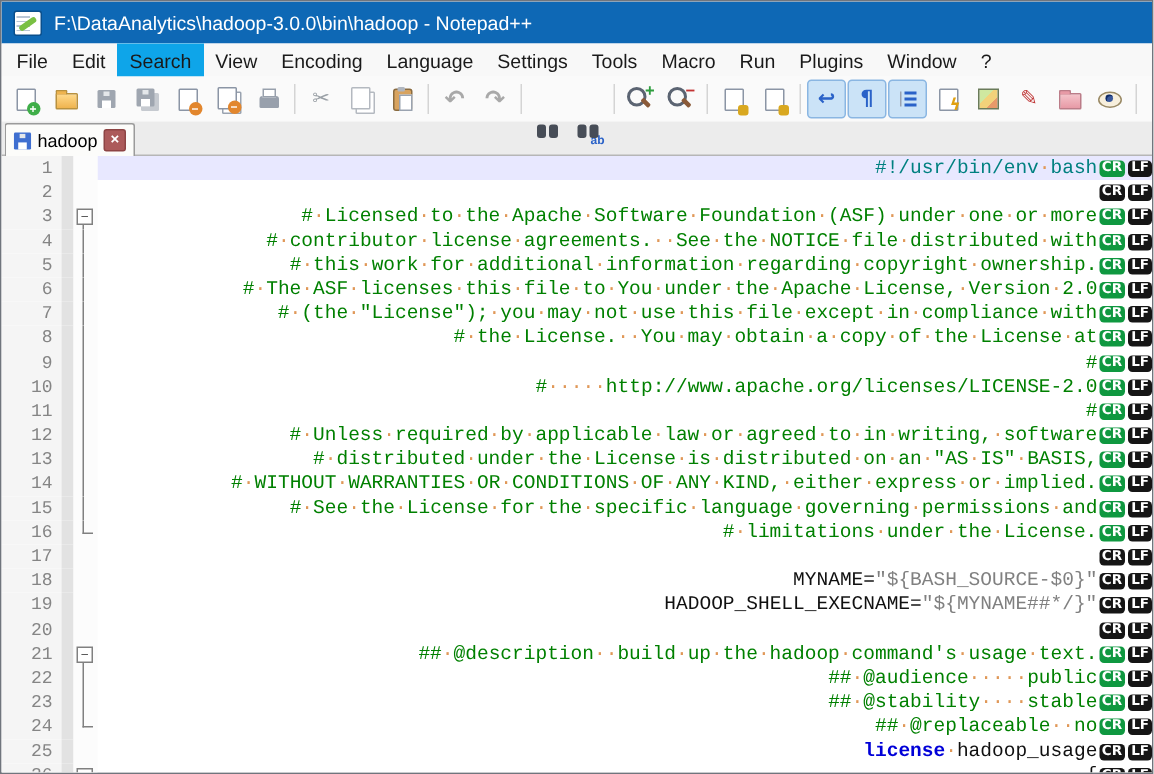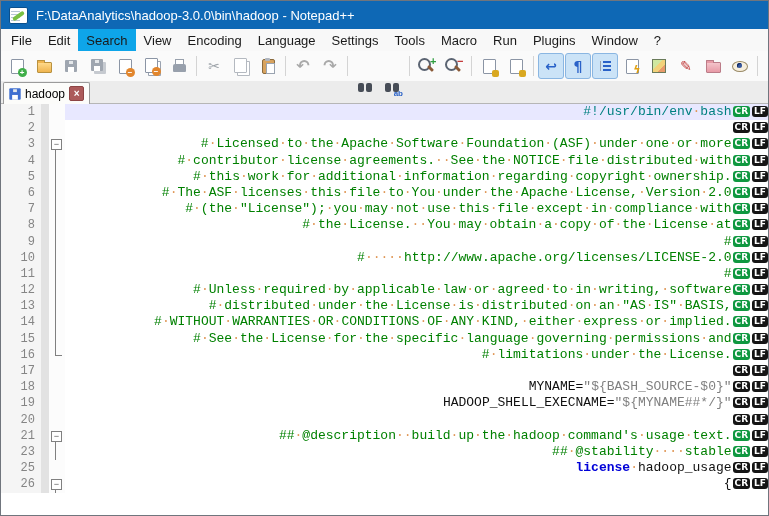--- a/index.html
+++ b/index.html
@@ -271,17 +271,19 @@
       <div class="line"><div class="num">12</div><div class="bmm"></div><div class="fold fline"></div><div class="txt"><span class="c">#</span><span class="ws">·</span><span class="c">Unless</span><span class="ws">·</span><span class="c">required</span><span class="ws">·</span><span class="c">by</span><span class="ws">·</span><span class="c">applicable</span><span class="ws">·</span><span class="c">law</span><span class="ws">·</span><span class="c">or</span><span class="ws">·</span><span class="c">agreed</span><span class="ws">·</span><span class="c">to</span><span class="ws">·</span><span class="c">in</span><span class="ws">·</span><span class="c">writing,</span><span class="ws">·</span><span class="c">software</span><span class="eol crg">CR</span><span class="eol lfk">LF</span></div></div>
       <div class="line"><div class="num">13</div><div class="bmm"></div><div class="fold fline"></div><div class="txt"><span class="c">#</span><span class="ws">·</span><span class="c">distributed</span><span class="ws">·</span><span class="c">under</span><span class="ws">·</span><span class="c">the</span><span class="ws">·</span><span class="c">License</span><span class="ws">·</span><span class="c">is</span><span class="ws">·</span><span class="c">distributed</span><span class="ws">·</span><span class="c">on</span><span class="ws">·</span><span class="c">an</span><span class="ws">·</span><span class="c">"AS</span><span class="ws">·</span><span class="c">IS"</span><span class="ws">·</span><span class="c">BASIS,</span><span class="eol crg">CR</span><span class="eol lfk">LF</span></div></div>
       <div class="line"><div class="num">14</div><div class="bmm"></div><div class="fold fline"></div><div class="txt"><span class="c">#</span><span class="ws">·</span><span class="c">WITHOUT</span><span class="ws">·</span><span class="c">WARRANTIES</span><span class="ws">·</span><span class="c">OR</span><span class="ws">·</span><span class="c">CONDITIONS</span><span class="ws">·</span><span class="c">OF</span><span class="ws">·</span><span class="c">ANY</span><span class="ws">·</span><span class="c">KIND,</span><span class="ws">·</span><span class="c">either</span><span class="ws">·</span><span class="c">express</span><span class="ws">·</span><span class="c">or</span><span class="ws">·</span><span class="c">implied.</span><span class="eol crg">CR</span><span class="eol lfk">LF</span></div></div>
       <div class="line"><div class="num">15</div><div class="bmm"></div><div class="fold fline"></div><div class="txt"><span class="c">#</span><span class="ws">·</span><span class="c">See</span><span class="ws">·</span><span class="c">the</span><span class="ws">·</span><span class="c">License</span><span class="ws">·</span><span class="c">for</span><span class="ws">·</span><span class="c">the</span><span class="ws">·</span><span class="c">specific</span><span class="ws">·</span><span class="c">language</span><span class="ws">·</span><span class="c">governing</span><span class="ws">·</span><span class="c">permissions</span><span class="ws">·</span><span class="c">and</span><span class="eol crg">CR</span><span class="eol lfk">LF</span></div></div>
       <div class="line"><div class="num">16</div><div class="bmm"></div><div class="fold fend"></div><div class="txt"><span class="c">#</span><span class="ws">·</span><span class="c">limitations</span><span class="ws">·</span><span class="c">under</span><span class="ws">·</span><span class="c">the</span><span class="ws">·</span><span class="c">License.</span><span class="eol crg">CR</span><span class="eol lfk">LF</span></div></div>
       <div class="line"><div class="num">17</div><div class="bmm"></div><div class="fold"></div><div class="txt"><span class="eol crk">CR</span><span class="eol lfk">LF</span></div></div>
       <div class="line"><div class="num">18</div><div class="bmm"></div><div class="fold"></div><div class="txt"><span class="d">MYNAME=</span><span class="s">"${BASH_SOURCE-$0}"</span><span class="eol crk">CR</span><span class="eol lfk">LF</span></div></div>
       <div class="line"><div class="num">19</div><div class="bmm"></div><div class="fold"></div><div class="txt"><span class="d">HADOOP_SHELL_EXECNAME=</span><span class="s">"${MYNAME##*/}"</span><span class="eol crk">CR</span><span class="eol lfk">LF</span></div></div>
       <div class="line"><div class="num">20</div><div class="bmm"></div><div class="fold"></div><div class="txt"><span class="eol crk">CR</span><span class="eol lfk">LF</span></div></div>
       <div class="line"><div class="num">21</div><div class="bmm"></div><div class="fold open"><span class="foldbox">−</span></div><div class="txt"><span class="c">##</span><span class="ws">·</span><span class="c">@description</span><span class="ws">··</span><span class="c">build</span><span class="ws">·</span><span class="c">up</span><span class="ws">·</span><span class="c">the</span><span class="ws">·</span><span class="c">hadoop</span><span class="ws">·</span><span class="c">command's</span><span class="ws">·</span><span class="c">usage</span><span class="ws">·</span><span class="c">text.</span><span class="eol crg">CR</span><span class="eol lfk">LF</span></div></div>
+      <div class="line"><div class="num">22</div><div class="bmm"></div><div class="fold fline"></div><div class="txt"><span class="c">##</span><span class="ws">·</span><span class="c">@audience</span><span class="ws">·····</span><span class="c">public</span><span class="eol crg">CR</span><span class="eol lfk">LF</span></div></div>
       <div class="line"><div class="num">23</div><div class="bmm"></div><div class="fold fline"></div><div class="txt"><span class="c">##</span><span class="ws">·</span><span class="c">@stability</span><span class="ws">····</span><span class="c">stable</span><span class="eol crg">CR</span><span class="eol lfk">LF</span></div></div>
+      <div class="line"><div class="num">24</div><div class="bmm"></div><div class="fold fend"></div><div class="txt"><span class="c">##</span><span class="ws">·</span><span class="c">@replaceable</span><span class="ws">··</span><span class="c">no</span><span class="eol crg">CR</span><span class="eol lfk">LF</span></div></div>
       <div class="line"><div class="num">25</div><div class="bmm"></div><div class="fold"></div><div class="txt"><span class="k">license</span><span class="ws">·</span><span class="d">hadoop_usage</span><span class="eol crk">CR</span><span class="eol lfk">LF</span></div></div>
       <div class="line"><div class="num">26</div><div class="bmm"></div><div class="fold open"><span class="foldbox">−</span></div><div class="txt"><span class="d">{</span><span class="eol crk">CR</span><span class="eol lfk">LF</span></div></div>
     </div>
 </div>
 
 </body></html>

